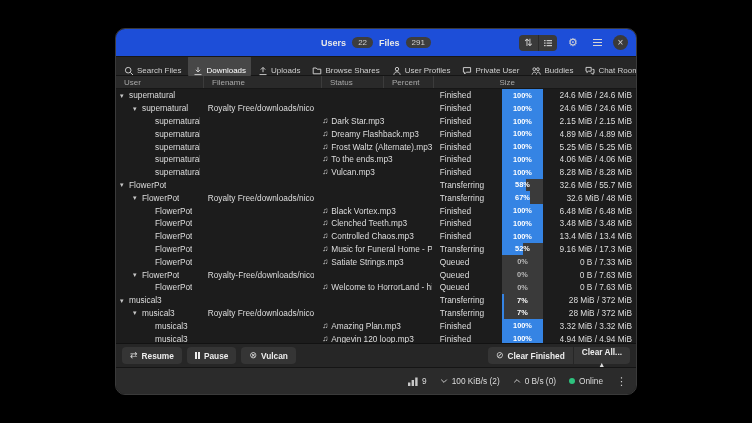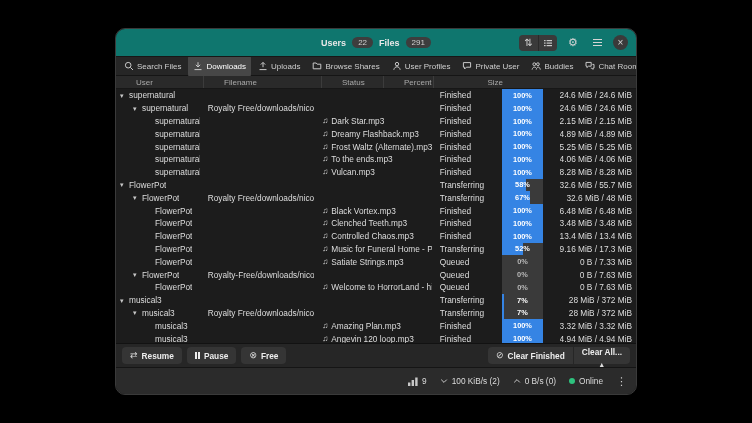--- a/index.html
+++ b/index.html
@@ -2,46 +2,46 @@
 <html style="--accent: #3584e4; --online: #2ec27e;"><head>
 <meta charset="utf-8">
 <style>
   html,body{margin:0;padding:0;background:#000;width:752px;height:423px;overflow:hidden;
     font-family:"Liberation Sans",sans-serif; --accent:#3584e4; --online:#2ec27e;}
   *{box-sizing:border-box;}
   .window{position:absolute;left:115px;top:28px;width:522px;height:367px;background:#1c1c1c;
     border-radius:10px;overflow:hidden;border:1px solid #3a3a3a;display:flex;flex-direction:column;}
 
   
-  .titlebar{height:28px;background:#0f766e;position:relative;flex:none;display:flex;align-items:center;
+  .titlebar{height:28px;background:#1d4ed8;position:relative;flex:none;display:flex;align-items:center;
     justify-content:center;border-bottom:1px solid #171717;}
   .tb-center{display:flex;align-items:center;gap:6px;font-size:9px;font-weight:700;color:#e8e8e8;}
   .badge{background:#3d3d3d;color:#cfcfcf;font-weight:400;font-size:8px;padding:1px 6px;border-radius:7px;}
   .tb-right{position:absolute;right:8px;top:0;height:100%;display:flex;align-items:center;gap:8px;}
   .toggle-group{display:flex;background:#3a3a3a;border-radius:4px;overflow:hidden;height:16px;}
   .toggle-btn{width:19px;display:flex;align-items:center;justify-content:center;color:#d5d5d5;font-size:10px;}
   .toggle-btn + .toggle-btn{border-left:1px solid #2a2a2a;}
   .icon-btn{color:#d5d5d5;font-size:11px;display:flex;align-items:center;justify-content:center;width:16px;height:16px;}
   .hamburger{display:flex;flex-direction:column;gap:2px;}
   .hamburger i{display:block;width:9px;height:1px;background:#d5d5d5;}
   .close-btn{background:#3a3a3a;border-radius:50%;width:15px;height:15px;color:#d5d5d5;font-size:10px;
     display:flex;align-items:center;justify-content:center;line-height:1;}
 
   
   .tabbar{height:19px;background:#262626;display:flex;align-items:center;padding:0 3px;gap:2px;
     border-bottom:1px solid #151515;flex:none;justify-content:space-between;}
-  .tab{display:flex;align-items:center;gap:3px;padding:12px 5px;height:15px;border-radius:4px;color:#cfcfcf;
+  .tab{display:flex;gap:3px;padding:12px 5px;height:15px;border-radius:4px;color:#cfcfcf;
     font-size:8px;white-space:nowrap;flex:none;}
   .tab.active{background:#474747;color:#fff;}
   .tab svg{flex:none;display:block;}
 
   
   .thead{height:13px;background:#2a2a2a;display:flex;flex:none;font-size:8px;color:#a9a9a9;
     align-items:stretch;border-bottom:1px solid #171717;}
-  .th{padding:0 20px;border-right:1px solid #3c3c3c;display:flex;align-items:center;}
+  .th{padding:0 8px;border-right:1px solid #3c3c3c;display:flex;align-items:center;}
   .c-user{width:88px;}.c-path{width:115px;}.c-file{width:118px;}.c-status{width:62px;}
   .c-percent{width:50px;}.c-size{width:89px;}
   .th.c-size{justify-content:flex-end;border-right:none;}
   .tbody{flex:1;background:#1c1c1c;overflow:hidden;}
   .row{display:flex;height:12.8px;align-items:center;font-size:8.3px;color:#dedede;}
   .cell{padding:0 4px;overflow:hidden;white-space:nowrap;height:100%;display:flex;align-items:center;}
   .cell.c-size{justify-content:flex-end;}
   .expander{width:9px;flex:none;font-size:7px;color:#c8c8c8;line-height:1;}
   .note{margin-right:3px;font-size:8px;color:#d8d8d8;flex:none;line-height:1;}
   .txt{overflow:hidden;text-overflow:clip;white-space:nowrap;}
@@ -697,21 +697,21 @@
     </div>
     <div class="abtn">
       <span class="pause-bars">
           <i></i>
           <i></i>
         </span>
       <span>Pause</span>
     </div>
     <div class="abtn">
       <span class="g">⊗</span>
-      <span>Free</span>
+      <span>Vulcan</span>
     </div>
     <div class="spacer"></div>
     <div class="right-group">
       <div class="abtn">
         <span class="g">⊘</span>
         <span>Clear Finished</span>
       </div>
       <div class="abtn">
         <span>Clear All...</span>
         <span class="up-arrow">▴</span>

